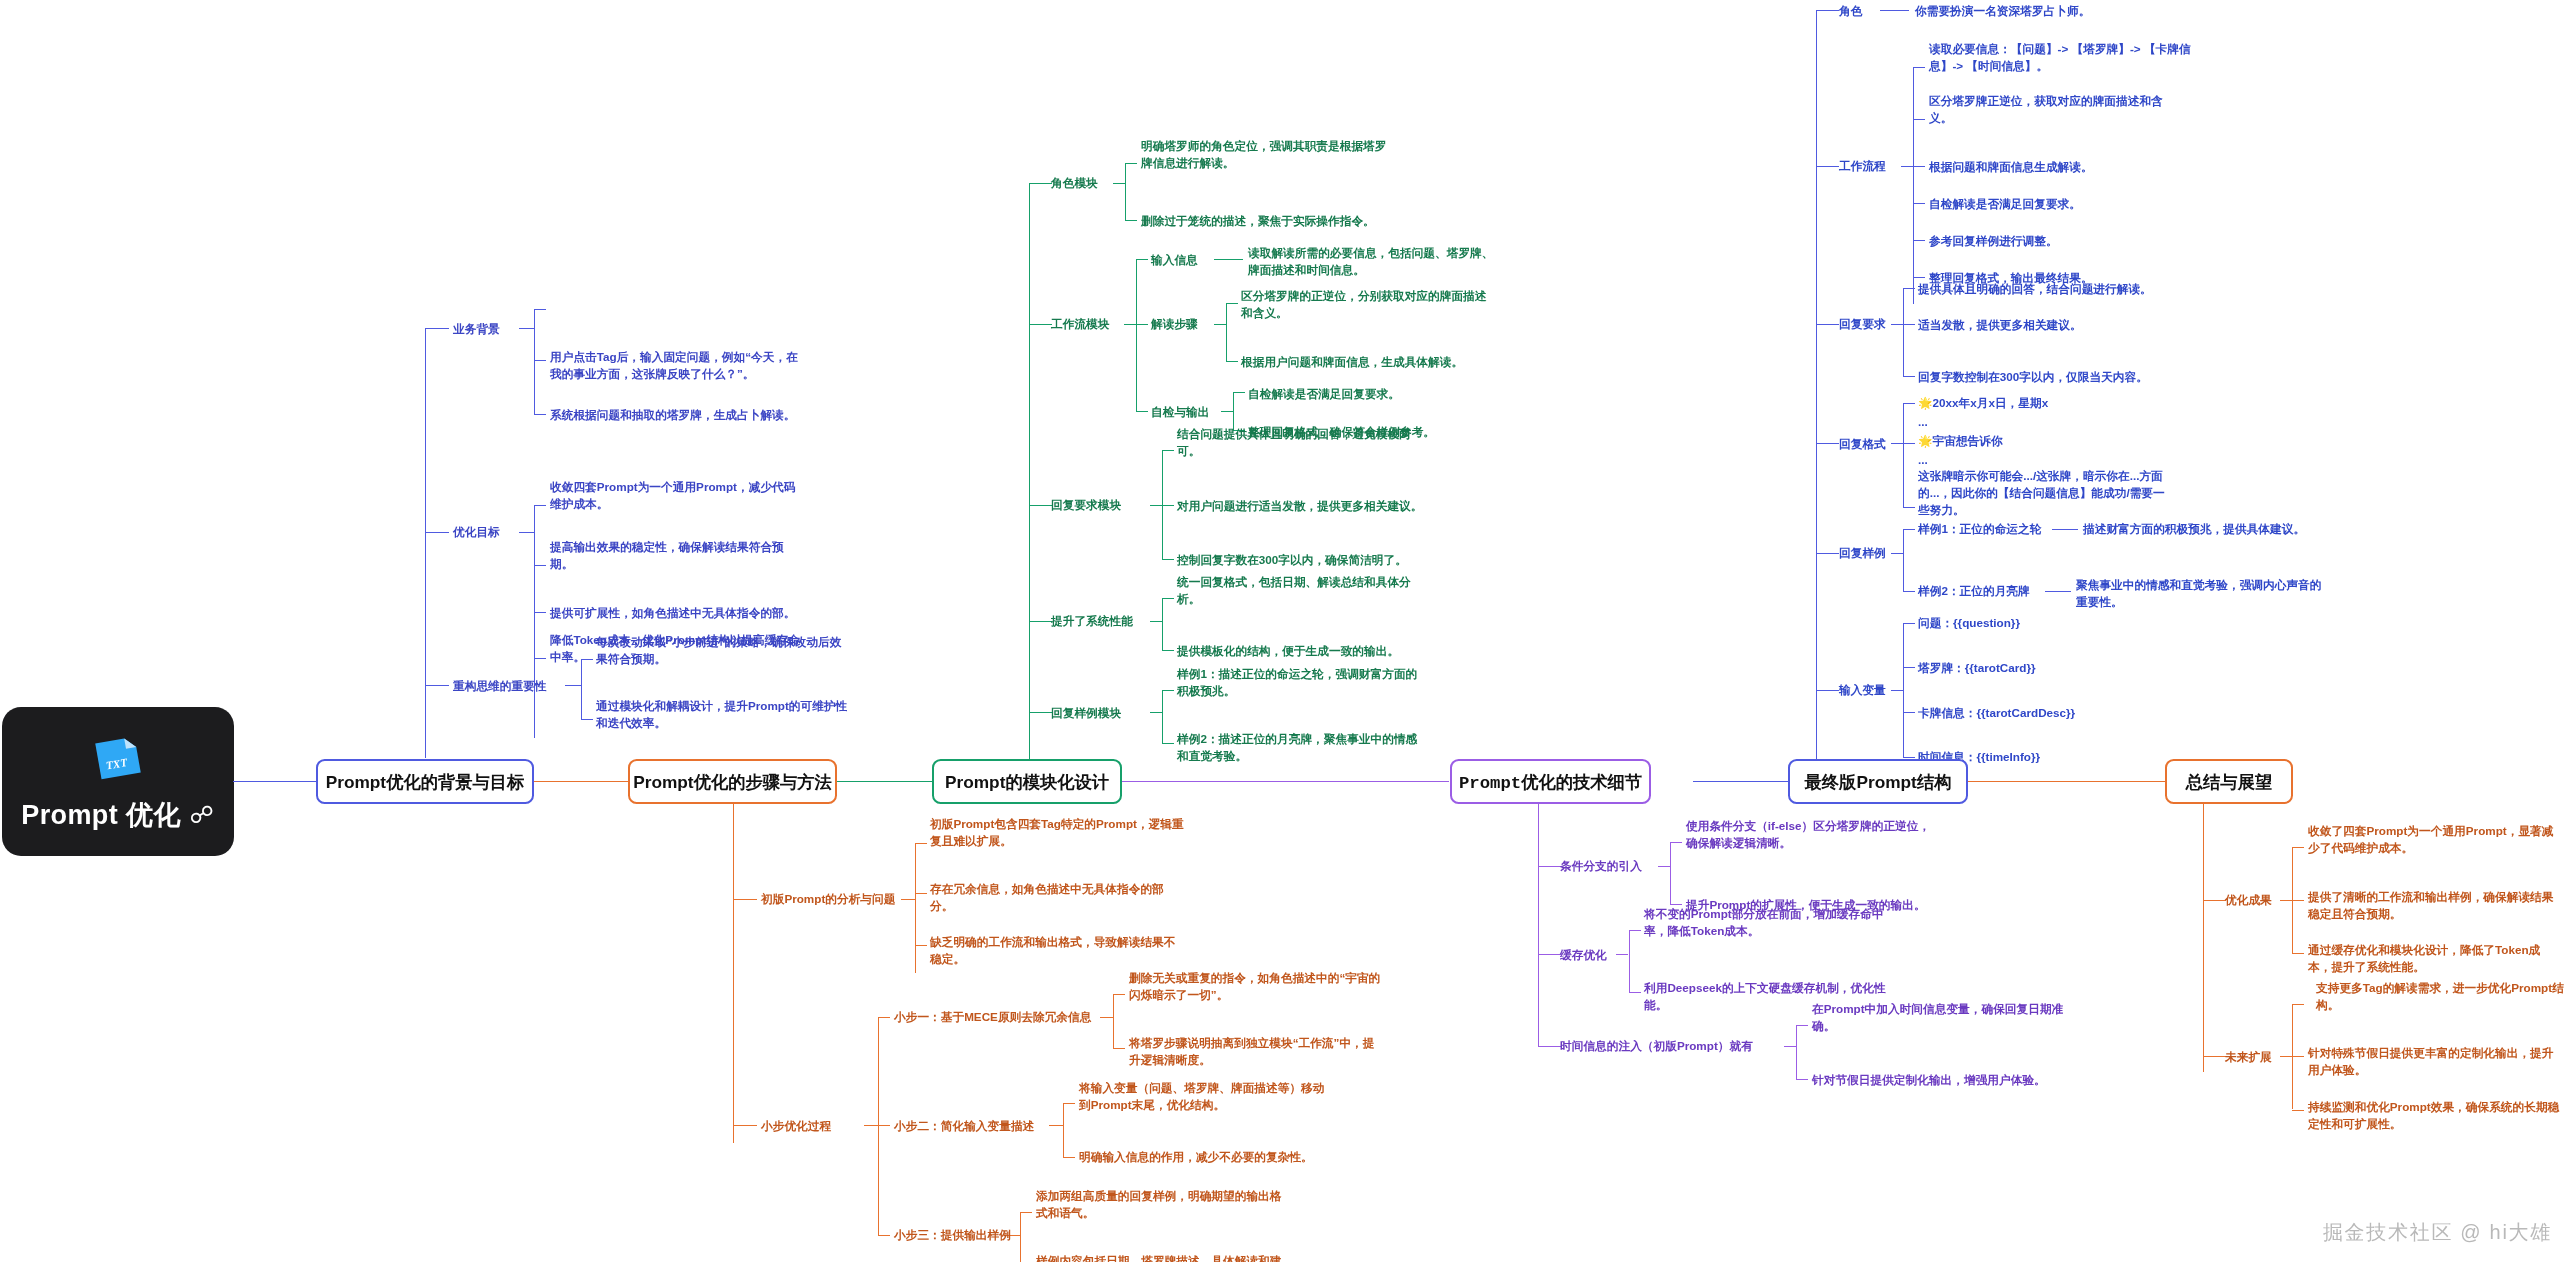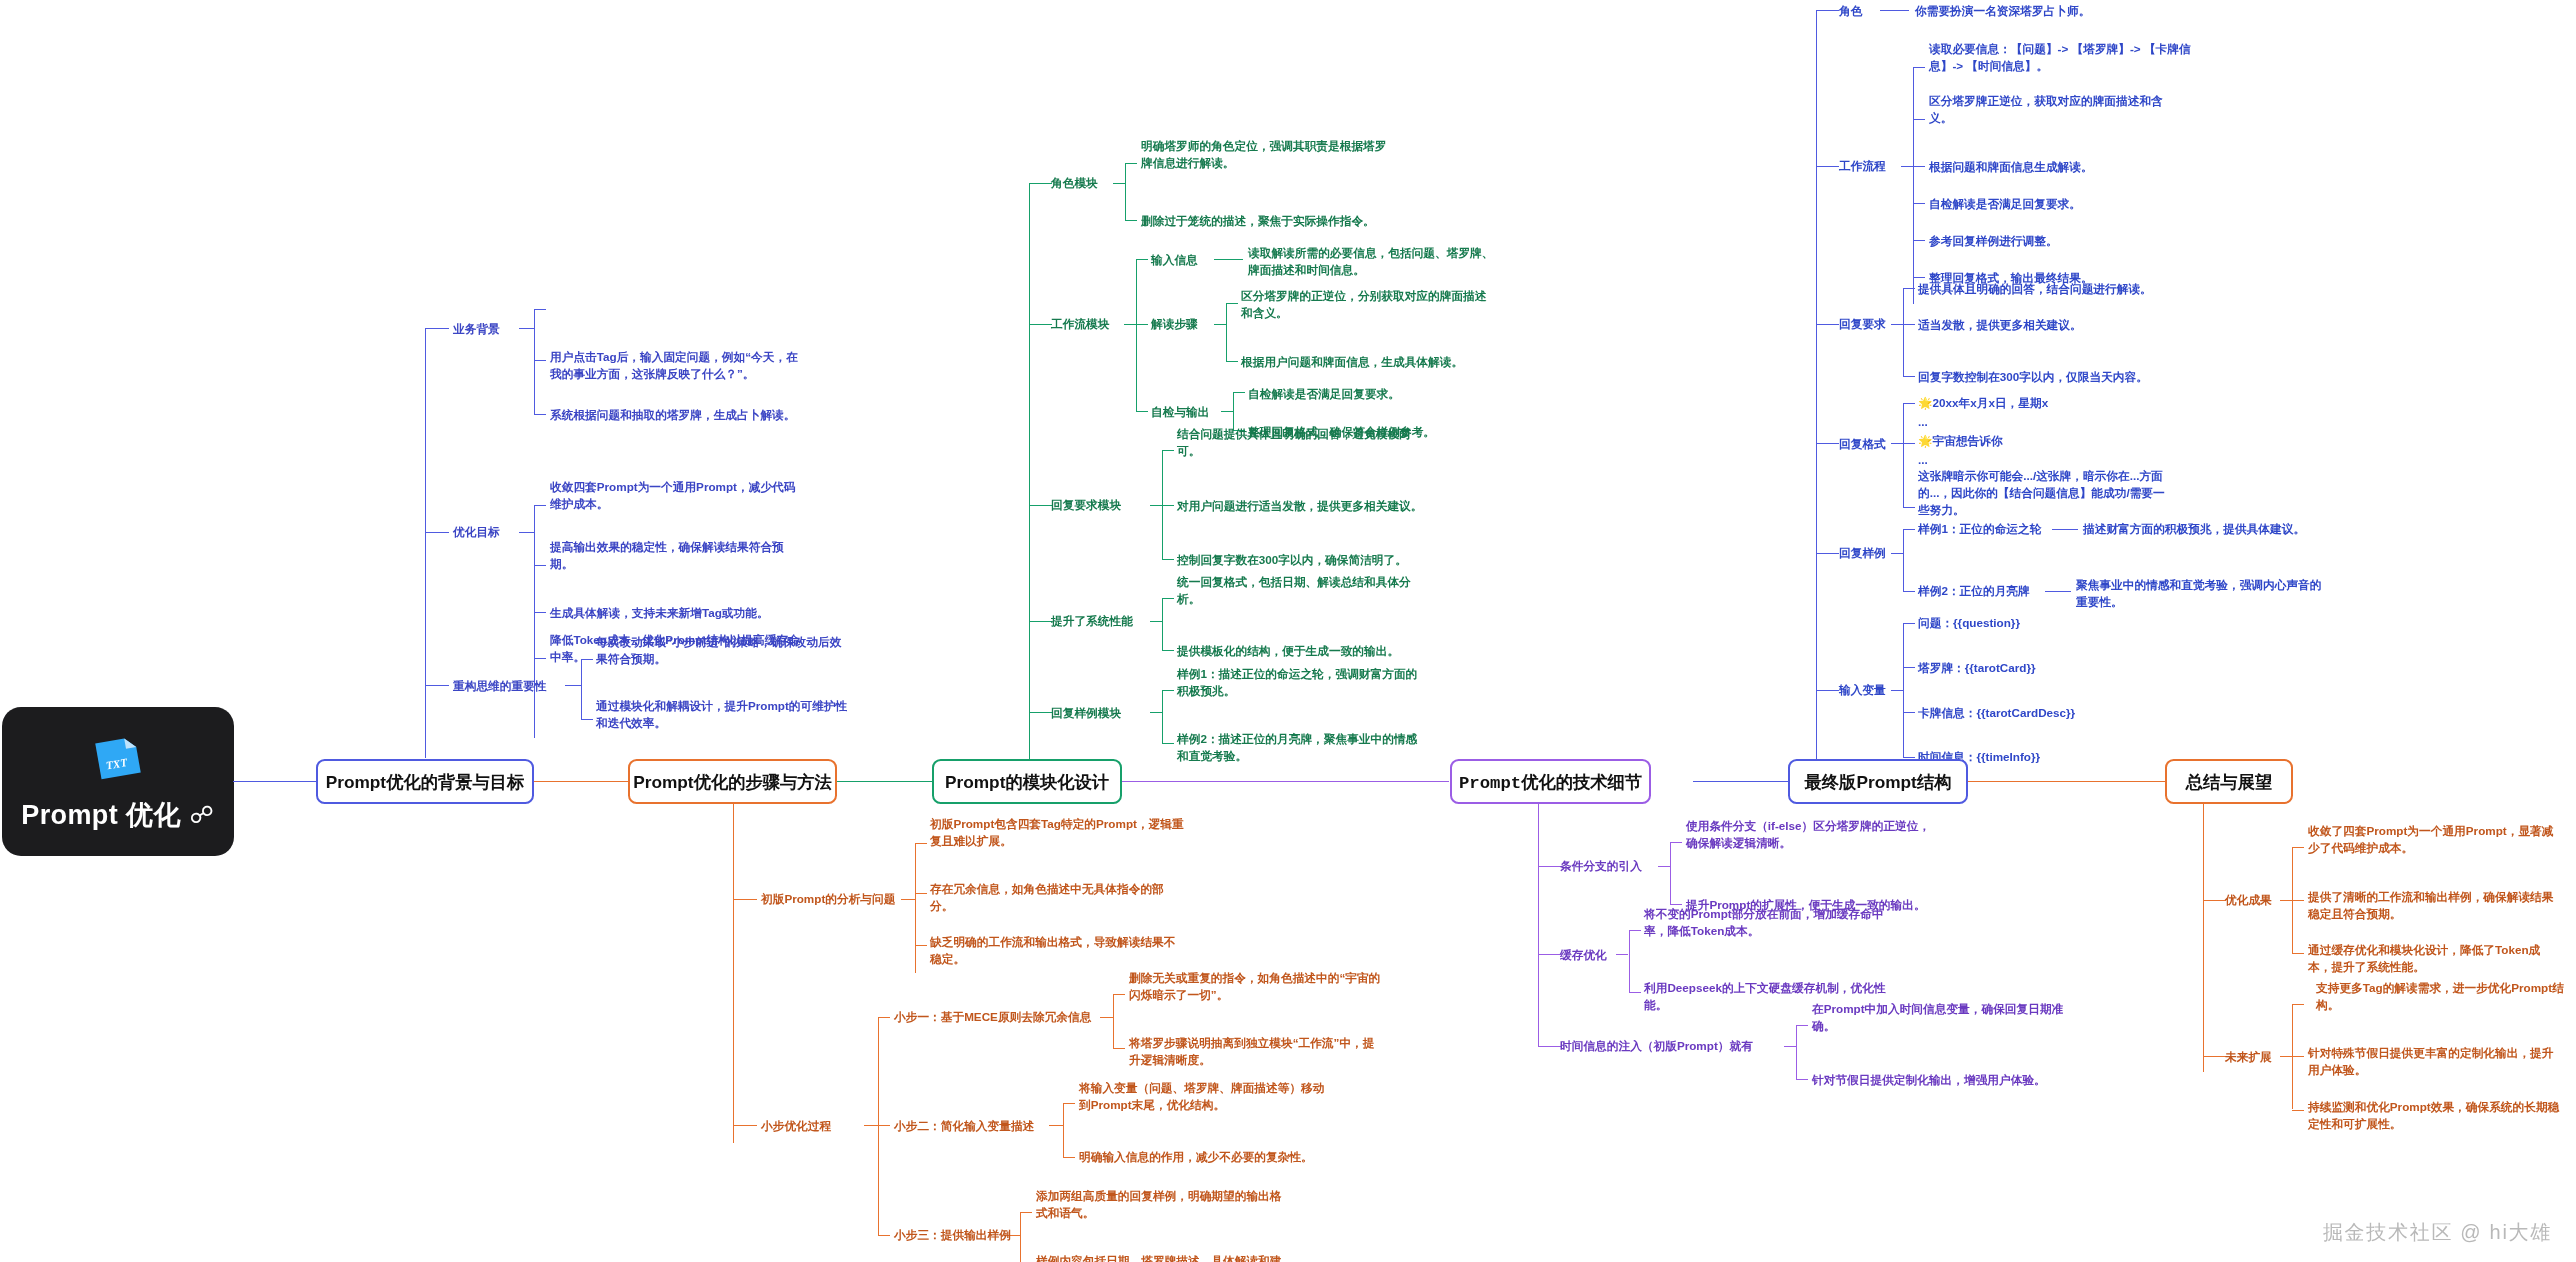--- a/index.html
+++ b/index.html
@@ -153,21 +153,21 @@
   <div class="ln v b-blue" style="left:534px; top:505px; height:233px;"></div>
   <div class="ln h b-blue" style="left:534px; top:505px; width:12px;"></div>
   <div class="ln h b-blue" style="left:534px; top:565px; width:12px;"></div>
   <div class="ln h b-blue" style="left:534px; top:612px; width:12px;"></div>
   <div class="ln h b-blue" style="left:534px; top:658px; width:12px;"></div>
 
   <div class="nd leaf c-blue" style="left:550px; top:479px; width:303px;">收敛四套Prompt为一个通用Prompt，减少代码
 维护成本。</div>
   <div class="nd leaf c-blue" style="left:550px; top:539px; width:307px;">提高输出效果的稳定性，确保解读结果符合预
 期。</div>
-  <div class="nd leaf c-blue" style="left:550px; top:605px; width:328px;">生成具体解读，支持未来新增Tag或功能。</div>
+  <div class="nd leaf c-blue" style="left:550px; top:605px; width:328px;">提供可扩展性，如角色描述中无具体指令的部。</div>
   <div class="nd leaf c-blue" style="left:550px; top:632px; width:307px;">降低Token成本，优化Prompt结构以提高缓存命
 中率。</div>
 
   <div class="ln h b-blue" style="left:565px; top:685px; width:15.6px;"></div>
   <div class="ln v b-blue" style="left:581px; top:659px; height:61px;"></div>
   <div class="ln h b-blue" style="left:581px; top:659px; width:12px;"></div>
   <div class="ln h b-blue" style="left:581px; top:719px; width:12px;"></div>
 
   <div class="nd leaf c-blue" style="left:596px; top:634px; width:320px;">每次改动采取“小步前进”的策略，确保改动后效
 果符合预期。</div>

